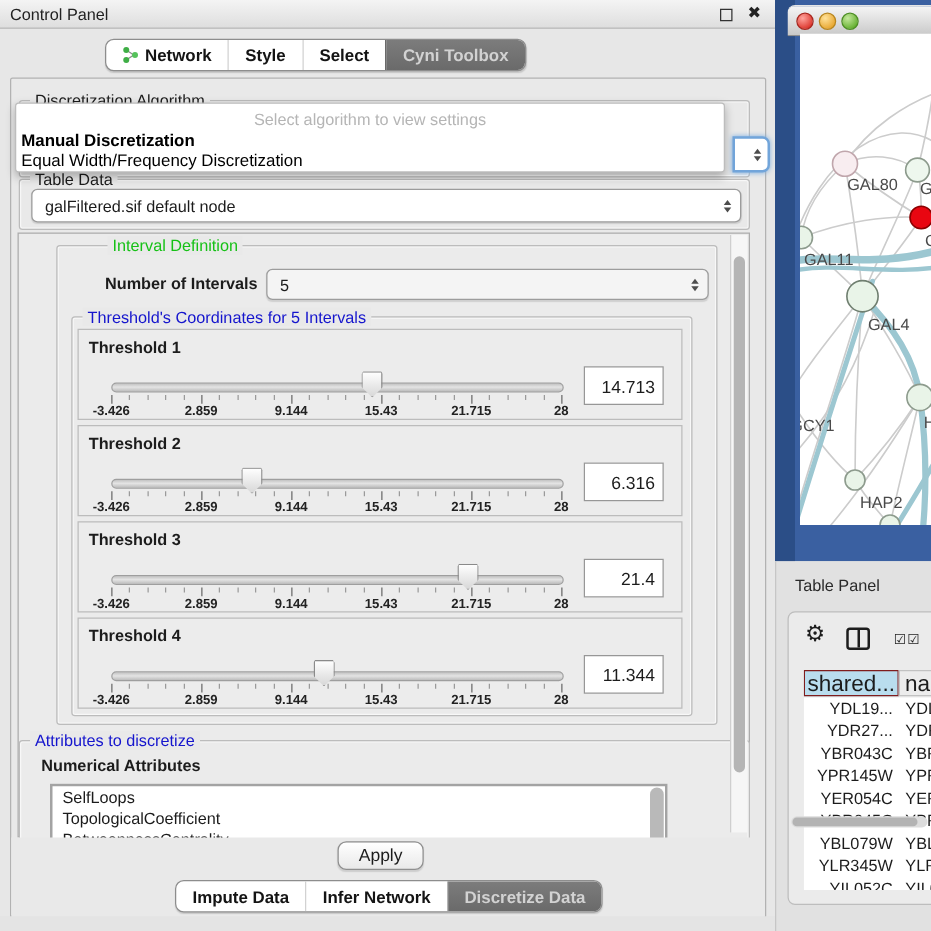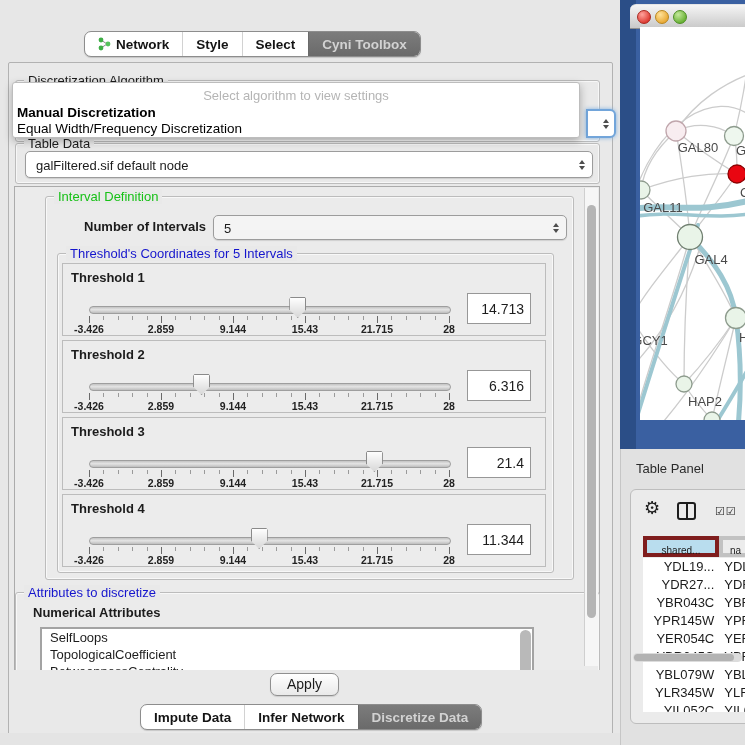--- a/index.html
+++ b/index.html
@@ -21,21 +21,21 @@
   .seg .item{padding:0 13px;display:flex;align-items:center;gap:5px;font-weight:bold;
        font-size:13.5px;color:#141414;white-space:nowrap;}
   .seg .item+.item{border-left:1px solid #d2d2d2;}
   .seg .item.sel{background:linear-gradient(#7c7c7c,#6a6a6a);color:#d2d2d2;border-left-color:#6a6a6a;}
 
   
   .content-box{left:8px;top:62px;width:603px;height:671px;background:#e9e9e9;
        border:1px solid #b2b2b2;border-radius:2px;}
   .group{border:1px solid #bcbcbc;border-radius:3px;box-shadow:inset 0 0 0 1px rgba(255,255,255,.65);}
   .group-label{position:absolute;top:-8px;left:8px;background:#e9e9e9;padding:0 4px;font-size:13px;}
-  .lbl-green{color:#16c116;}
+  .lbl-green{color:#16c116;margin-left:32px;}
   .lbl-blue{color:#1515cd;}
 
   .combo{background:#fff;border:1px solid #9c9c9c;border-radius:5px;box-shadow:0 1px 1px rgba(0,0,0,.12);}
   .combo .txt{position:absolute;left:10px;top:50%;transform:translateY(-50%);}
   .spin{position:absolute;right:7px;top:50%;transform:translateY(-50%);display:flex;flex-direction:column;gap:2px;}
   .spin i{display:block;width:0;height:0;border-left:3.5px solid transparent;border-right:3.5px solid transparent;}
   .spin .up{border-bottom:4.5px solid #4d4d4d;}
   .spin .dn{border-top:4.5px solid #4d4d4d;}
 
   
@@ -89,36 +89,41 @@
   .tp-area{left:620px;top:449px;width:125px;height:296px;background:#e1e1e1;border-left:1px solid #c6c6c6;}
   .tp-title{position:absolute;left:15px;top:12px;font-size:13px;color:#2a2a2a;}
   .tp-panel{position:absolute;left:9px;top:40px;width:130px;height:233px;background:#ebebeb;
        border:1px solid #bdbdbd;border-radius:6px 0 0 6px;}
   .gear{position:absolute;left:13px;top:7px;font-size:18px;color:#1d1d1d;}
   .split-icon{position:absolute;left:46px;top:12px;width:15px;height:14px;border:2px solid #1d1d1d;border-radius:3px;}
   .split-icon:before{content:"";position:absolute;left:6.5px;top:0;width:2px;height:14px;background:#1d1d1d;}
   .checks{position:absolute;left:84px;top:15px;font-size:11px;color:#1d1d1d;letter-spacing:1px;}
   .tbl{position:absolute;left:12px;top:46px;width:113px;height:176px;overflow:hidden;}
   .tbl-inner{position:absolute;left:0;top:0;width:160px;}
-  .th{position:absolute;top:0;height:21px;line-height:21px;text-align:center;font-size:10px;
-      border:4px solid #7f1d1d;box-sizing:border-box;}
+  .th{position:absolute;top:0;height:21px;line-height:21px;text-align:center;font-size:18px;
+      border:1px solid #7f1d1d;box-sizing:border-box;}
   .th.c1{left:0;width:76px;background:#b9ddee;}
   .th.c2{left:76px;width:84px;background:#ececec;border-color:#c2c2c2;text-align:right;padding-right:58px;}
   .trows{position:absolute;left:0;top:22px;width:160px;background:#fff;}
   .tr{height:18px;line-height:18px;font-size:13px;display:flex;}
   .tr .c1{width:76px;text-align:right;}
   .tr .c2{width:84px;padding-left:10px;}
   .hsb{position:absolute;left:2px;top:163px;width:109px;height:9px;background:#dcdcdc;border-radius:5px;}
   .hsb .hth{position:absolute;left:1px;top:1px;width:100px;height:7px;background:#b3b3b3;border-radius:4px;}
 </style>
 </head>
 <body>
 
 <div id="app">
 
+  <div class="abs cp-titlebar">
+    <span class="cp-title">Control Panel</span>
+    <span class="win-float"></span>
+    <span class="win-close">✖</span>
+  </div>
 
   <div class="abs" style="left:84px;top:31px;" id="topTabs"><div class="seg">
         <div class="item">
           <svg width="13" height="14" viewBox="0 0 13 14">
             <line x1="3" y1="3" x2="9" y2="7" stroke="#8a8a8a"></line>
             <line x1="3" y1="11" x2="9" y2="7" stroke="#8a8a8a"></line>
             <circle cx="3" cy="3" r="2.4" fill="#3fae46"></circle>
             <circle cx="3" cy="11" r="2.4" fill="#3fae46"></circle>
             <circle cx="10" cy="7" r="2.4" fill="#56c25c"></circle>
           </svg>

